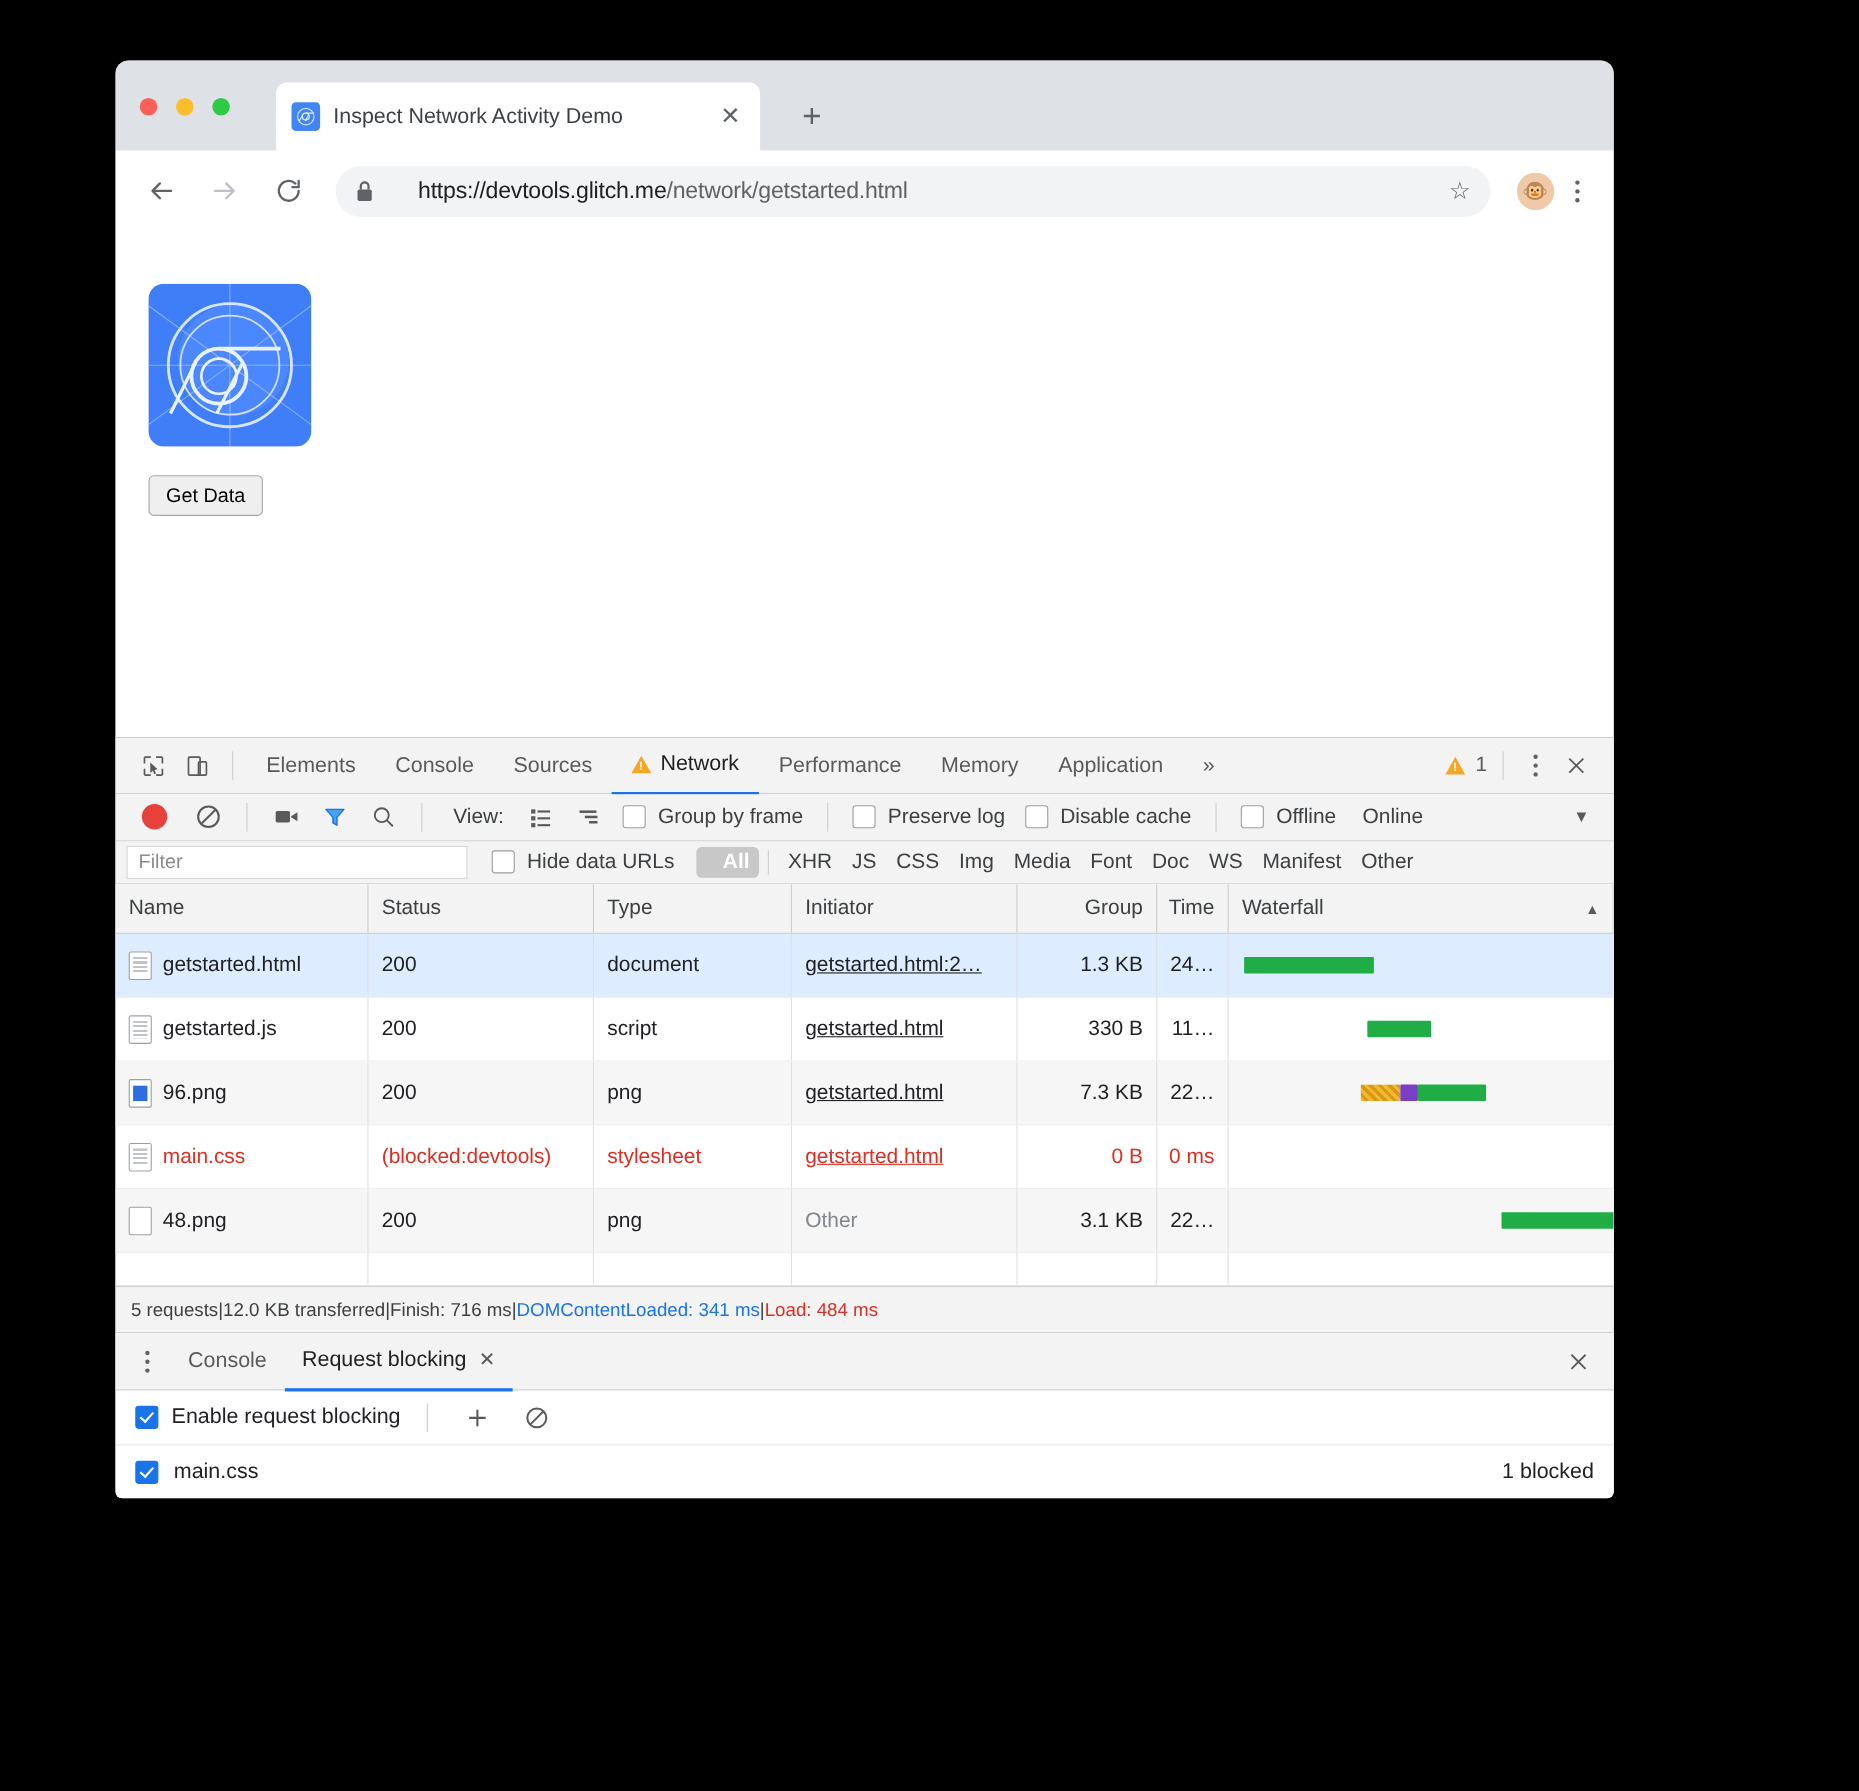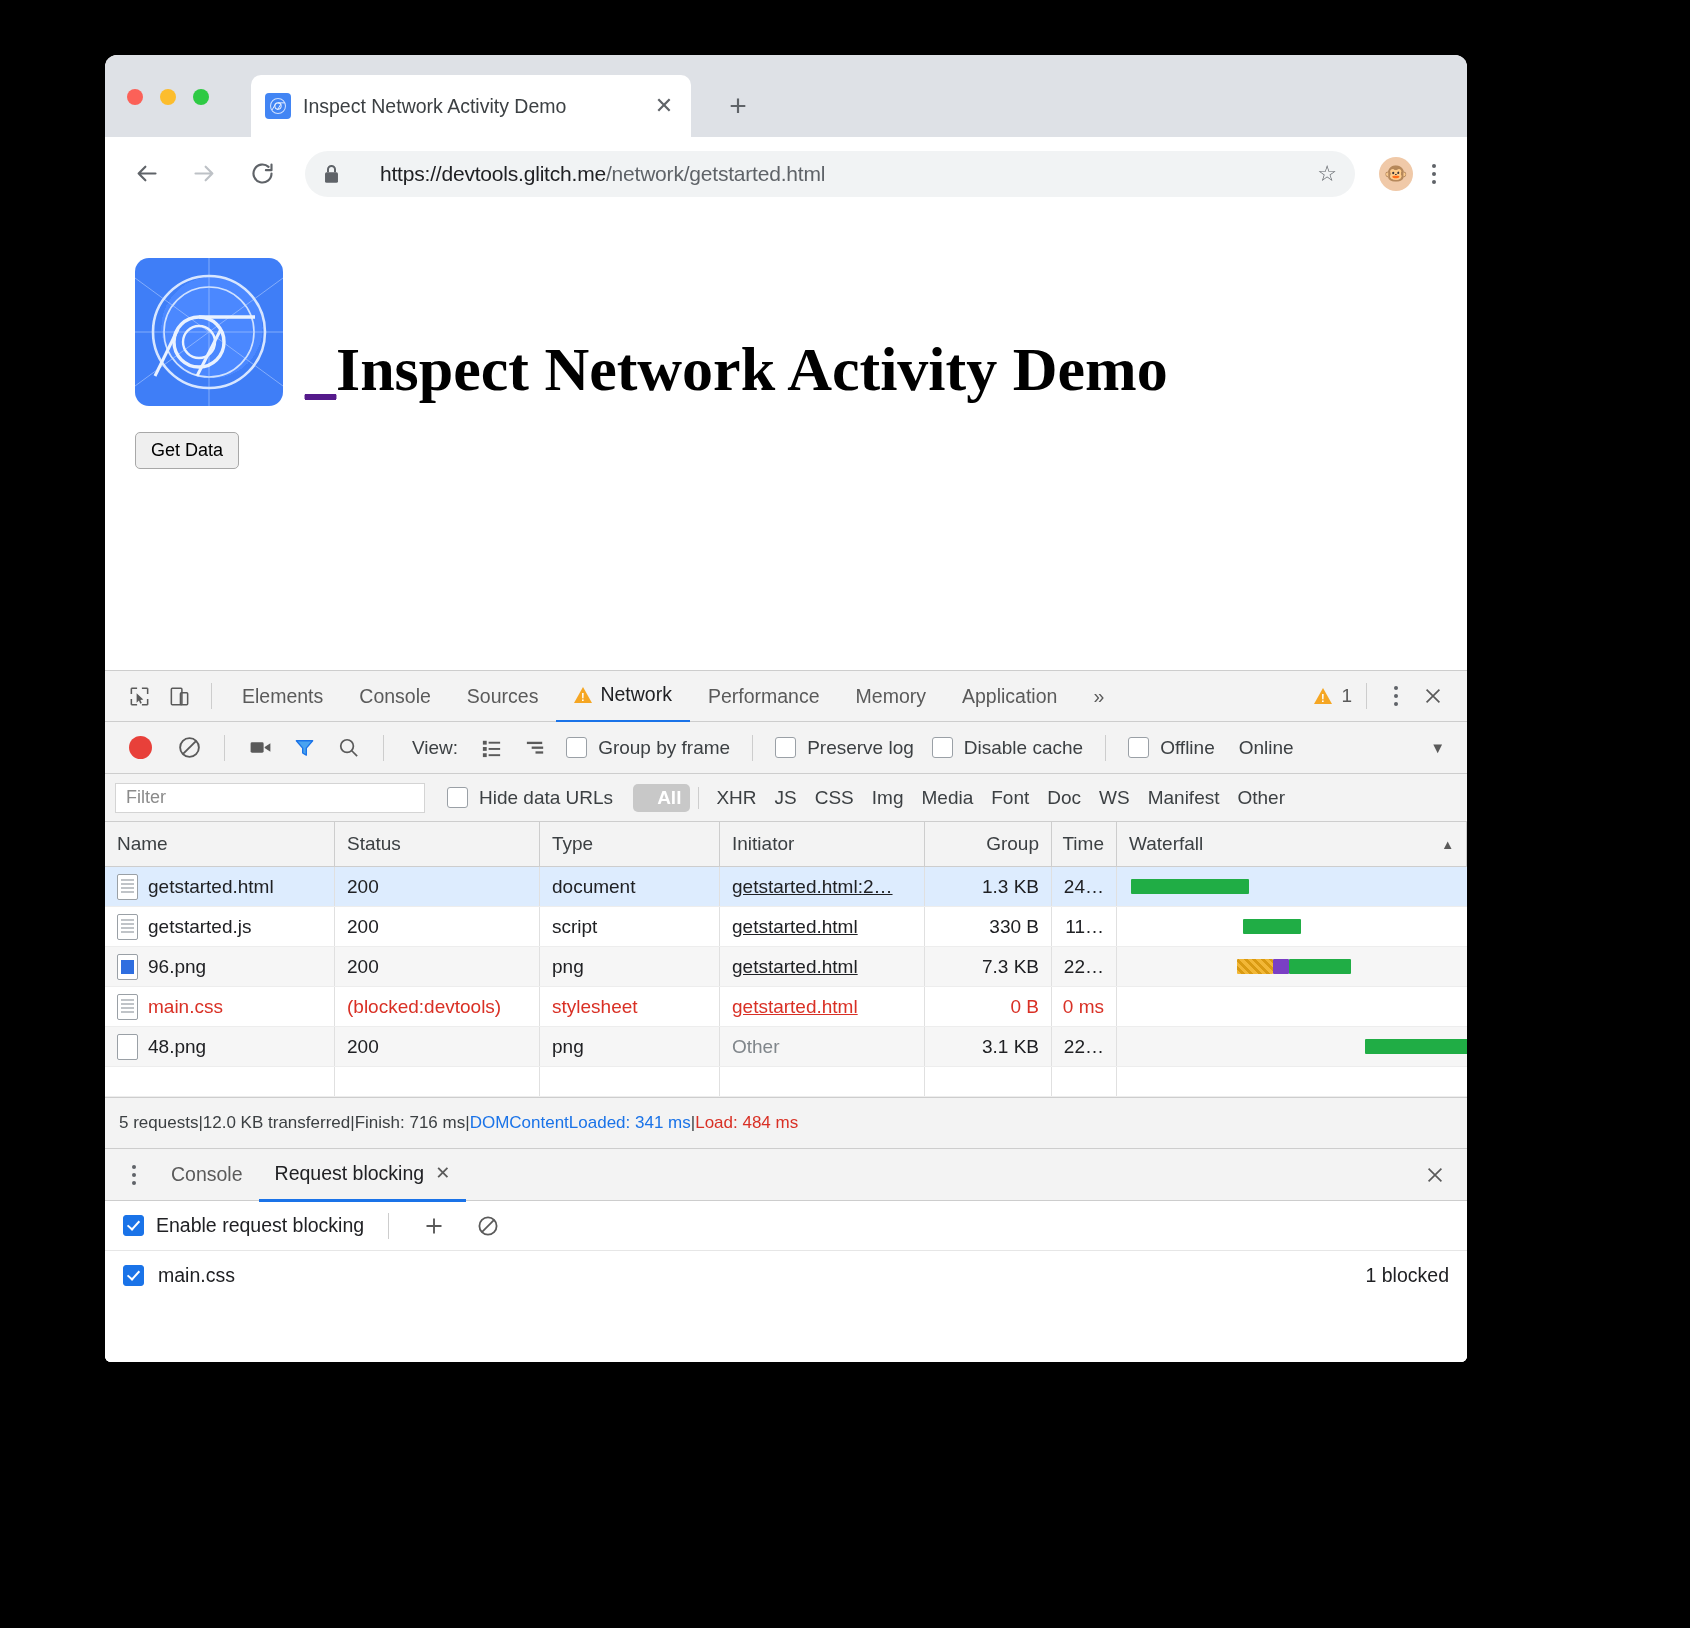--- a/index.html
+++ b/index.html
@@ -80,21 +80,21 @@
 
   .dt-filterbar{height:48px;background:#f3f3f3;border-bottom:1px solid #cdcdcd;display:flex;align-items:center;padding:0 0 0 0;box-sizing:border-box;}
   .filter-input{width:310px;height:30px;background:#fff;border:1px solid #d4d4d4;box-sizing:border-box;
       font-size:18px;color:#8b8b8b;display:flex;align-items:center;padding-left:10px;margin:0 14px 0 10px;}
   .ftype{font-size:19px;color:#3c4043;padding:3px 9px;border-radius:5px;white-space:nowrap;}
   .ftype.sel{background:#c8c8c8;color:#fff;font-weight:600;padding-left:24px;}
   .fsep{width:1px;height:22px;background:#cdcdcd;margin:0 8px;}
 
   
   .netgrid{flex:0 0 auto;background:#fff;}
-  .ngrow{display:flex;height:40px;align-items:center;font-size:19px;color:#202124;border-bottom:1px solid #ededed;box-sizing:border-box;}
+  .ngrow{display:flex;height:58px;align-items:center;font-size:19px;color:#202124;border-bottom:1px solid #ededed;box-sizing:border-box;}
   .ngrow.head{height:45px;background:#f3f3f3;border-bottom:1px solid #cdcdcd;color:#3c4043;}
   .ngrow.sel{background:#ddecfe;}
   .ngrow.alt{background:#f6f6f6;}
   .ngrow.err{color:#d93025;}
   .ngrow.err a{color:#d93025;}
   .c{padding:0 12px;box-sizing:border-box;white-space:nowrap;overflow:hidden;border-right:1px solid #e0e0e0;height:100%;display:flex;align-items:center;}
   .head .c{border-right:1px solid #cdcdcd;}
   .c-name{width:230px;gap:10px;}
   .c-status{width:205px;}
   .c-type{width:180px;}
@@ -202,21 +202,20 @@
             </g>
             <circle cx="74" cy="74" r="56" fill="none" stroke="#d7e6ff" stroke-width="2.6"></circle>
             <circle cx="74" cy="74" r="45" fill="none" stroke="#cfe1ff" stroke-width="1.6"></circle>
             <circle cx="64" cy="84" r="25" fill="none" stroke="#eaf2ff" stroke-width="3.4"></circle>
             <circle cx="64" cy="84" r="16" fill="none" stroke="#eaf2ff" stroke-width="2.4"></circle>
             <path d="M64 59h56" stroke="#eaf2ff" stroke-width="3.4" fill="none"></path>
             <path d="M43 71 20 118" stroke="#eaf2ff" stroke-width="3" fill="none"></path>
             <path d="M86 71 62 118" stroke="#eaf2ff" stroke-width="3" fill="none"></path>
           </svg>
         </div>
-        <h1><span class="anchor">_</span><span>Inspect Network Activity Demo</span></h1>
       </div>
       <div><button class="getdata">Get Data</button></div>
     </div>
 
     <div class="devtools">
 
       <div class="dt-tabbar">
         <span class="dt-icon">
           <svg width="23" height="23" viewBox="0 0 24 24">
               <path d="M3.5 3.5h6M3.5 3.5v6M20.5 3.5h-6M20.5 3.5v6M3.5 20.5h6M3.5 20.5v-6M20.5 20.5h-6M20.5 20.5v-6" stroke="#5a5a5a" stroke-width="1.6" fill="none"></path>

